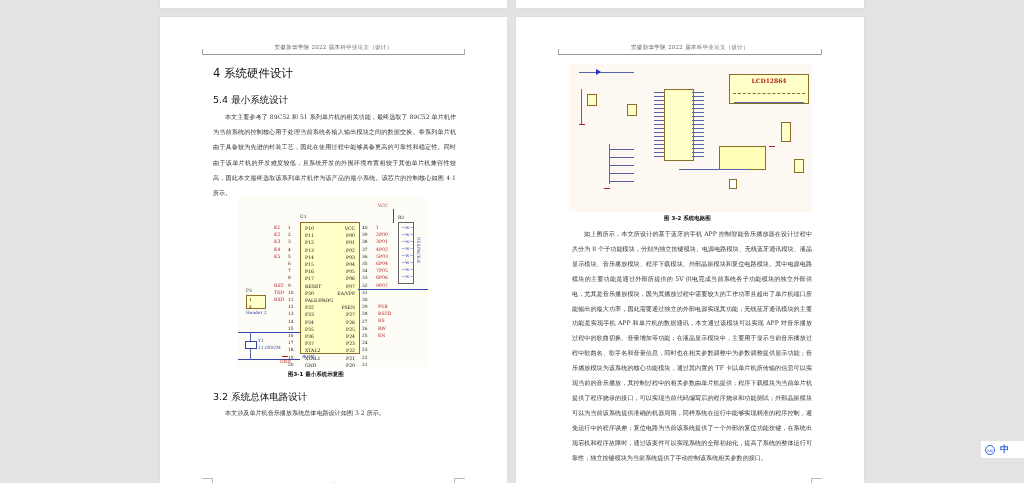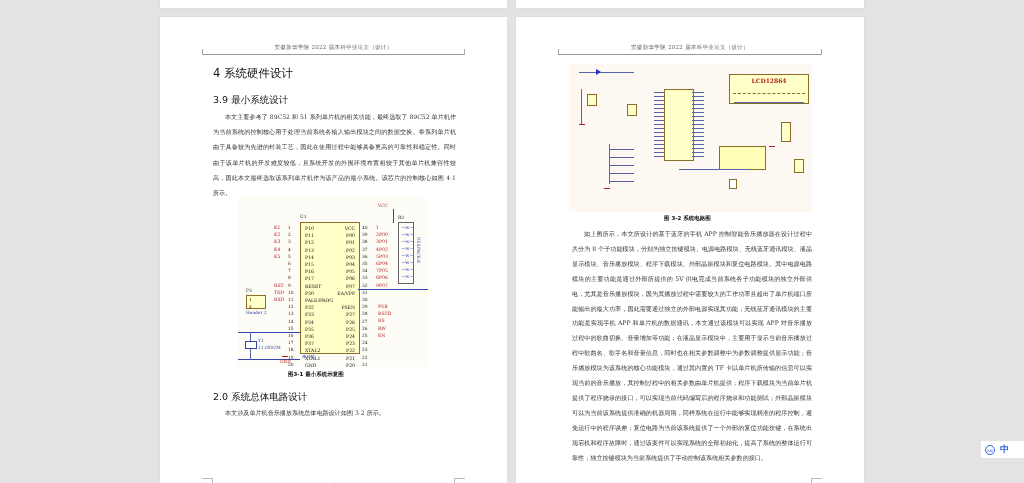--- a/index.html
+++ b/index.html
@@ -51,21 +51,21 @@
 <body>
 
 <div class="page page-top left"></div>
 <div class="page page-top right"></div>
 
 <div class="page page-main left">
   <div class="hdr">安徽新华学院 2022 届本科毕业论文（设计）</div>
   <div class="hdr-line"></div>
 
   <div class="h1">4  系统硬件设计</div>
-  <div class="h2" style="top:77px">3.9 最小系统设计</div>
+  <div class="h2" style="top:77px">5.4 最小系统设计</div>
   <div class="para" style="top:92px">本文主要参考了 89C52 和 51 系列单片机的相关功能，最终选取了 89C52 单片机作为当前系统的控制核心用于处理当前系统各输入输出模块之间的数据交换。带系列单片机由于具备较为先进的封装工艺，因此在使用过程中能够具备更高的可靠性和稳定性。同时由于该单片机的开发难度较低，且系统开发的外围环境布置相较于其他单片机兼容性较高，因此本文最终选取该系列单片机作为该产品的最小系统。该芯片的控制核心如图 4-1 所示。</div>
 
   <div class="fig1">
     <div class="small" style="left:62px;top:17px;color:#222">U1</div>
     <div class="chip">
       <div class="pinl" id="pinl">
           <div>P10</div>
           <div>P11</div>
           <div>P12</div>
           <div>P13</div>
@@ -210,21 +210,21 @@
     <div class="lnv" style="left:12px;top:135px;height:28px"></div>
     <div class="box" style="left:7px;top:144px;width:10px;height:6px;background:#fff;border-color:#3344aa"></div>
     <div class="small" style="left:20px;top:141px;color:#3344aa">Y1</div>
     <div class="small" style="left:20px;top:148px;color:#3344aa">11.0592M</div>
     <div class="gnd" style="left:44px;top:159px"></div>
     <div class="small" style="left:42px;top:162px">GND</div>
     <div class="small" style="left:64px;top:157px;color:#3344aa">单片机</div>
   </div>
   <div class="caption" style="left:128px;top:354px">图3-1  最小系统示意图</div>
 
-  <div class="h2" style="top:374px">2.0 系统总体电路设计</div>
+  <div class="h2" style="top:374px">3.2 系统总体电路设计</div>
   <div class="para" style="top:388px">本文涉及单片机音乐播放系统总体电路设计如图 3-2 所示。</div>
 
   <div class="corner c-bl"></div>
   <div class="corner c-br"></div>
   <div class="pnum">7</div>
 </div>
 
 <div class="page page-main right">
   <div class="hdr">安徽新华学院 2022 届本科毕业论文（设计）</div>
   <div class="hdr-line"></div>

